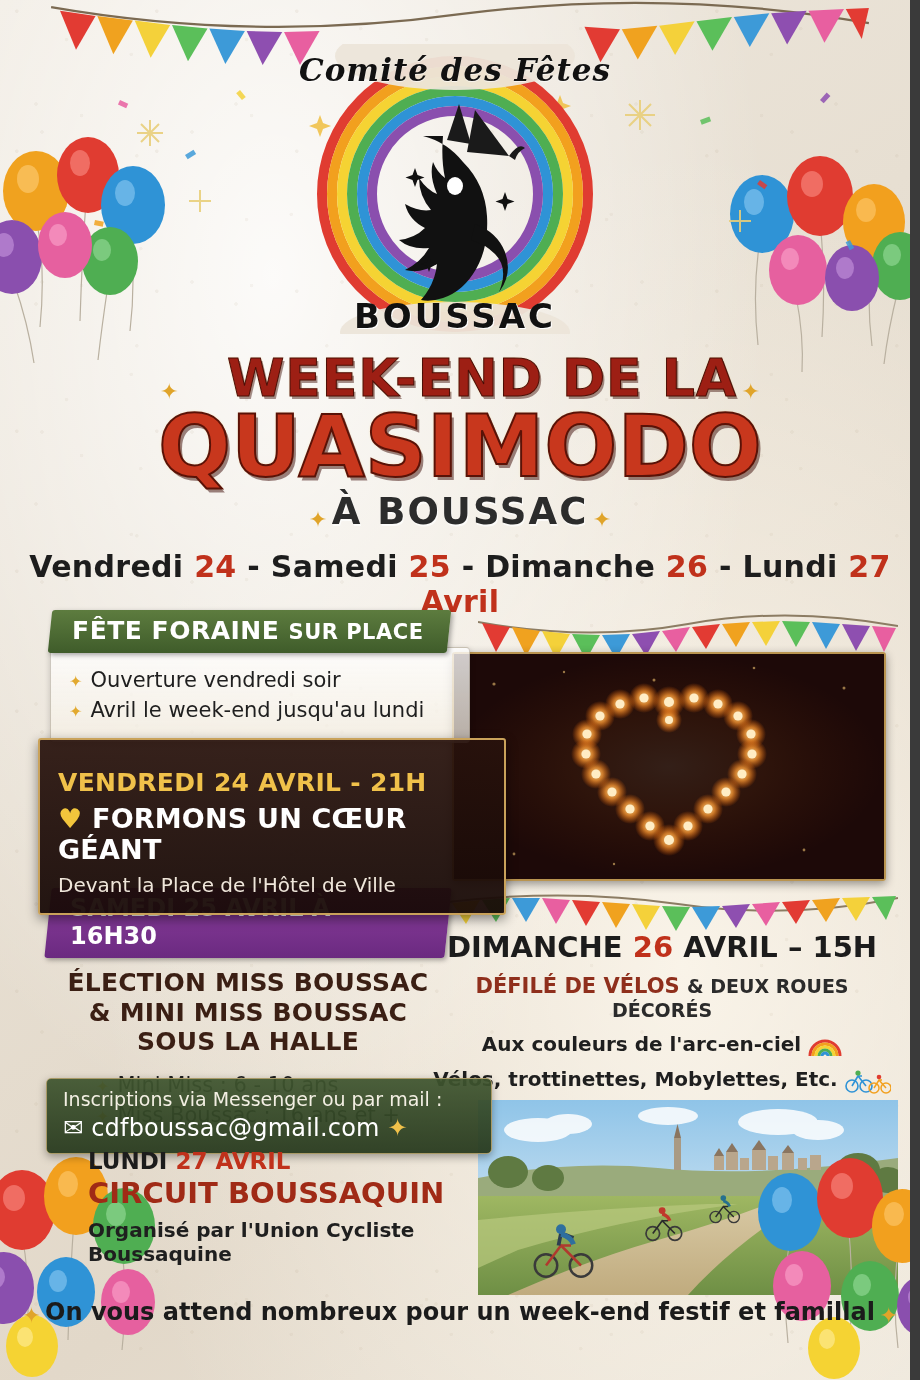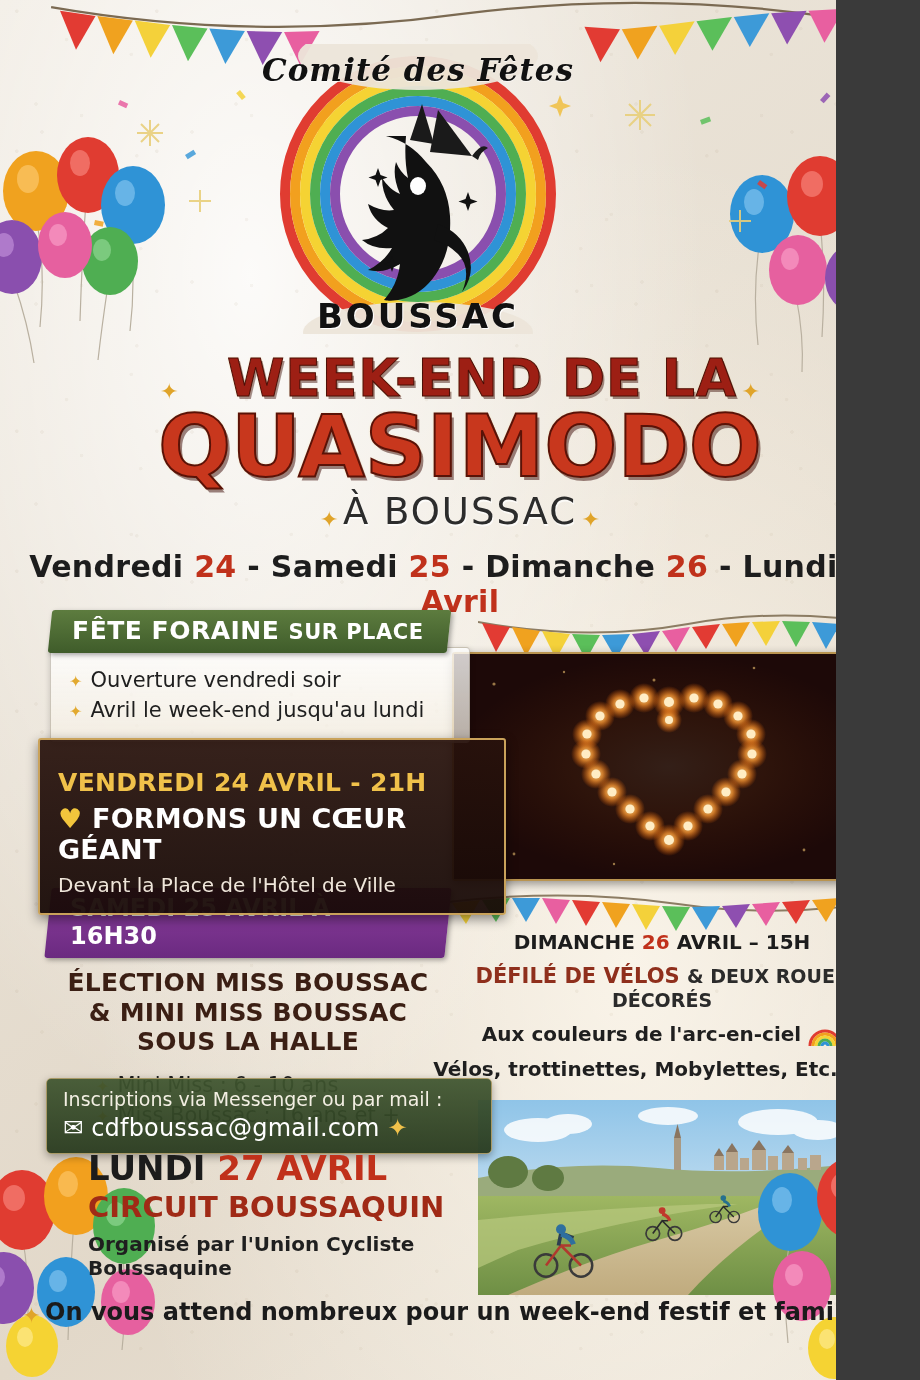--- a/index.html
+++ b/index.html
@@ -2,21 +2,21 @@
 <html><head>
 <meta charset="utf-8">
 <style>
   html, body {
     margin: 0;
     padding: 0;
     background: #3a3a3a;
   }
   #poster {
     position: relative;
-    width: 836px;
+    width: 910px;
     height: 1380px;
     overflow: hidden;
     background:
       radial-gradient(ellipse at 30% 20%, rgba(255,255,255,0.85) 0%, rgba(255,255,255,0) 55%),
       radial-gradient(ellipse at 75% 70%, rgba(255,250,240,0.8) 0%, rgba(255,255,255,0) 60%),
       linear-gradient(145deg, #efe9df 0%, #e7dfd2 40%, #e2d8c9 70%, #eae3d7 100%);
     font-family: "Liberation Sans", sans-serif;
     color: #2b2b2b;
   }
   
@@ -113,21 +113,21 @@
     font-size: 86px;
     letter-spacing: 0px;
     color: #c8371d;
     -webkit-text-stroke: 2px #5a1207;
     text-shadow: 3px 4px 0 rgba(60,10,5,.5), 0 0 3px #f6dd9d;
     line-height: 1.02;
     margin-top: -2px;
   }
   .t-aboussac {
     font-family: "DejaVu Sans", sans-serif;
-    font-weight: normal;
+    font-weight: bold;
     font-size: 37px;
     letter-spacing: 2px;
     color: #2c2c2c;
     text-shadow: 1px 2px 0 rgba(255,255,255,.7);
     margin-top: 8px;
   }
   .t-dates {
     margin-top: 16px;
     font-family: "DejaVu Sans", sans-serif;
     font-weight: bold;
@@ -297,21 +297,21 @@
   #sec-dimanche {
     position: absolute;
     left: 432px; top: 930px;
     width: 460px;
     z-index: 8;
     text-align: center;
   }
   .dim-title {
     font-family: "DejaVu Sans", sans-serif;
     font-weight: bold;
-    font-size: 20px;
+    font-size: 29px;
     color: #1c1c1c;
   }
   .dim-title .red { color: #c0311b; }
   .dim-sub {
     margin-top: 10px;
     font-family: "DejaVu Sans", sans-serif;
     font-weight: bold;
     font-size: 21px;
     color: #8f2f1c;
   }
@@ -327,21 +327,21 @@
   
   #sec-lundi {
     position: absolute;
     left: 88px; top: 1148px;
     width: 470px;
     z-index: 9;
   }
   .lundi-date {
     font-family: "DejaVu Sans", sans-serif;
     font-weight: bold;
-    font-size: 34px;
+    font-size: 23px;
     color: #1c1c1c;
   }
   .lundi-date .red { color: #c0311b; }
   .lundi-title {
     font-family: "DejaVu Sans", sans-serif;
     font-weight: bold;
     font-size: 29px;
     color: #a02a16;
     margin-top: 2px;
   }

